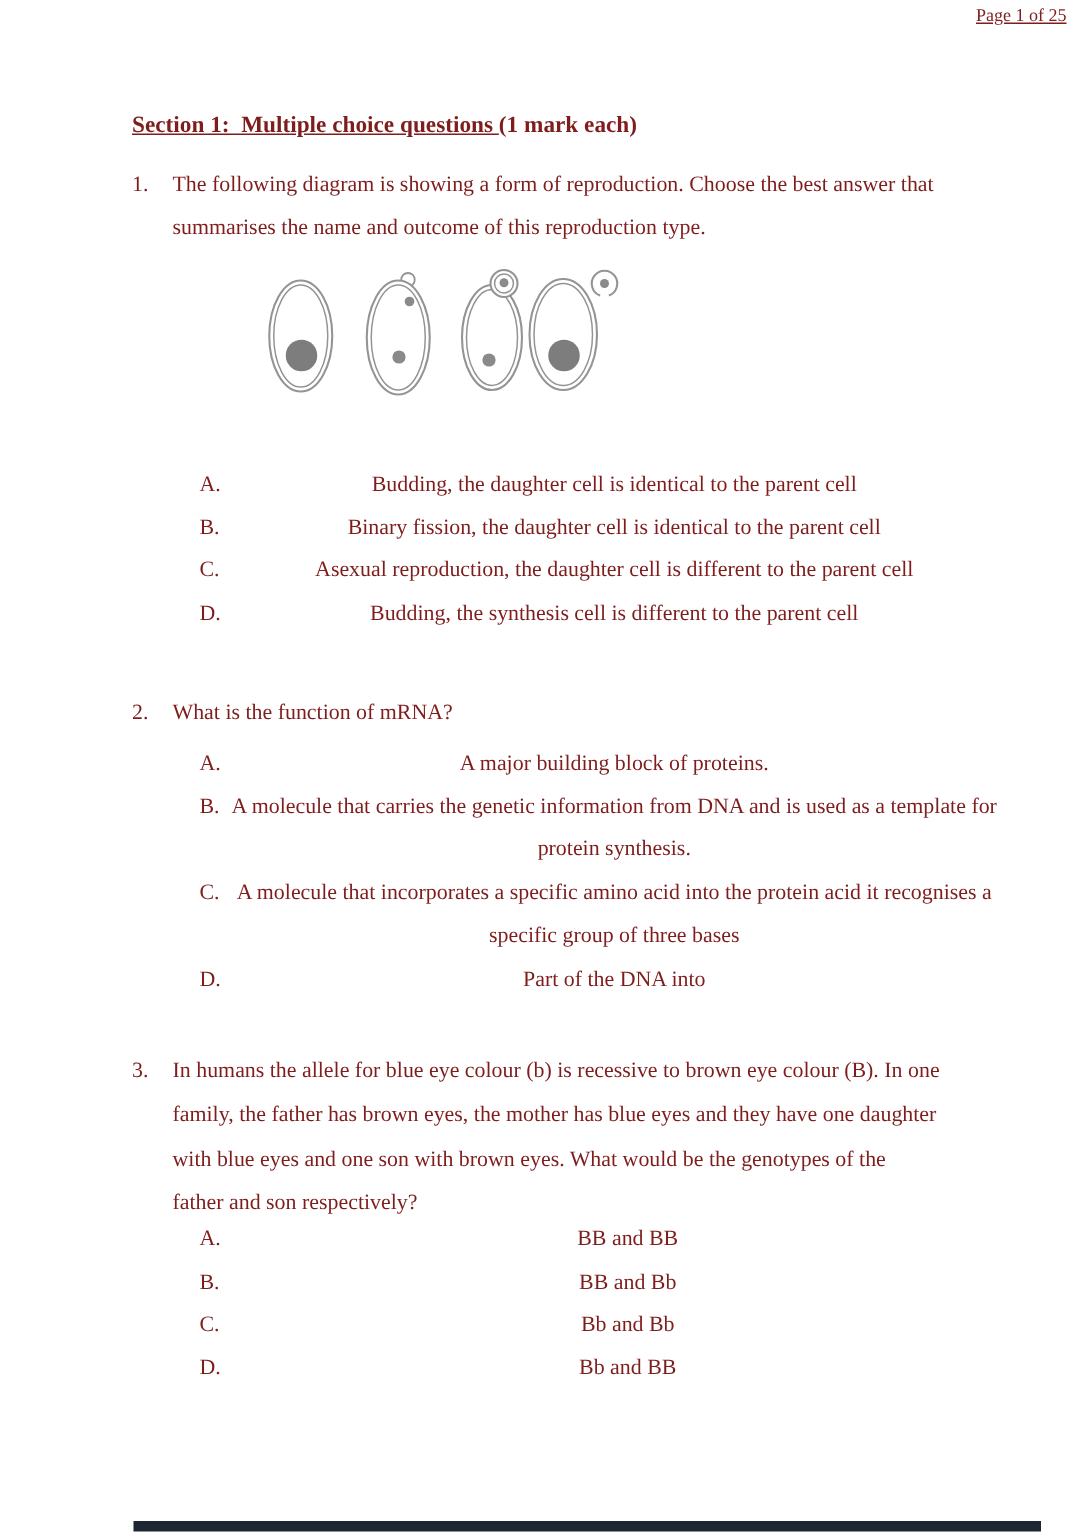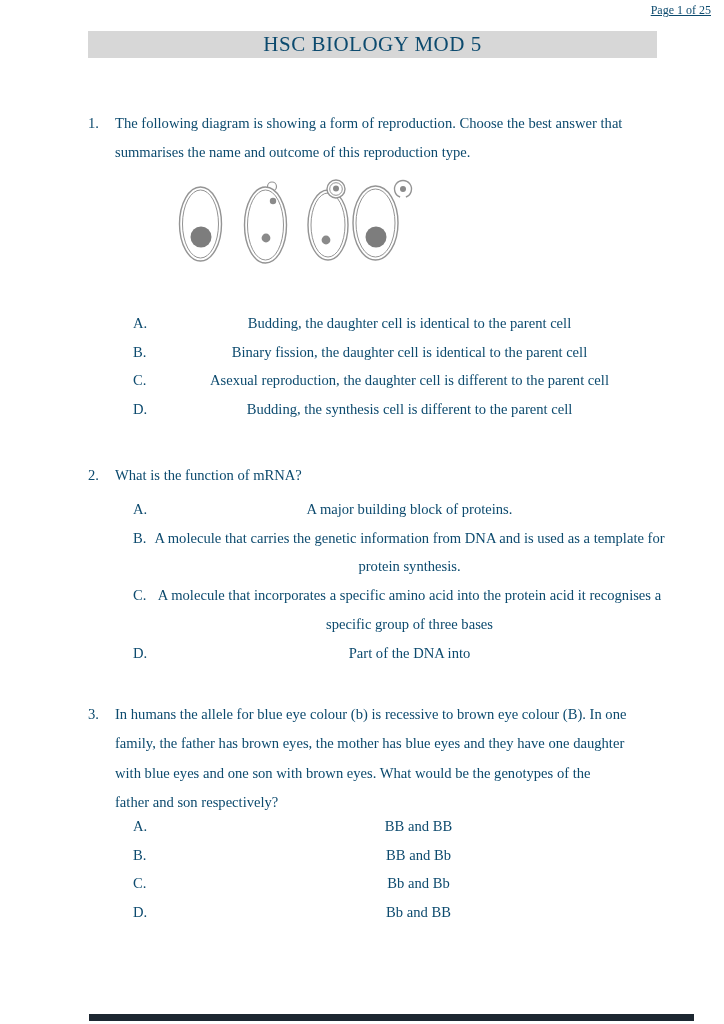--- a/index.html
+++ b/index.html
@@ -1,18 +1,18 @@
 <!DOCTYPE html>
 <html><head>
 <meta charset="utf-8">
 <style>
   html,body{margin:0;padding:0;background:#ffffff;}
   .page{
     position:relative;width:724px;height:1024px;background:#ffffff;
-    font-family:"Liberation Serif", serif;color:#0c4a6e;overflow:hidden;
+    font-family:"Liberation Serif", serif;color:#7f1d1d;overflow:hidden;
   }
   .pagenum{
     position:absolute;top:3px;right:13px;font-size:12px;
     text-decoration:underline;
   }
   .banner{
     position:absolute;left:88px;top:31px;width:569px;height:27px;
     background:#d7d7d7;text-align:center;line-height:27px;font-size:21px;
     letter-spacing:0.5px;
   }
@@ -37,24 +37,24 @@
     background:#1d2731;
   }
 </style>
 </head>
 <body>
 
 <div class="page">
 
   <div class="pagenum">Page 1 of 25</div>
 
-  <div class="banner">
-    <span>HSC BIOLOGY MOD 5</span>
+
+  <div class="section">
+    <span class="u">Section 1:&nbsp; Multiple choice questions&nbsp;</span><span>(1 mark each)</span>
   </div>
-
 
   <div class="q" style="left:88px;top:109px;">
     <div class="num">1.</div>
     <div class="qtext">The following diagram is showing a form of reproduction. Choose the best answer that summarises the name and outcome of this reproduction type.</div>
   </div>
 
   <div class="diagram">
     <svg width="256" height="100" viewBox="0 0 256 100">
       <g stroke="#949494" fill="none">
 

